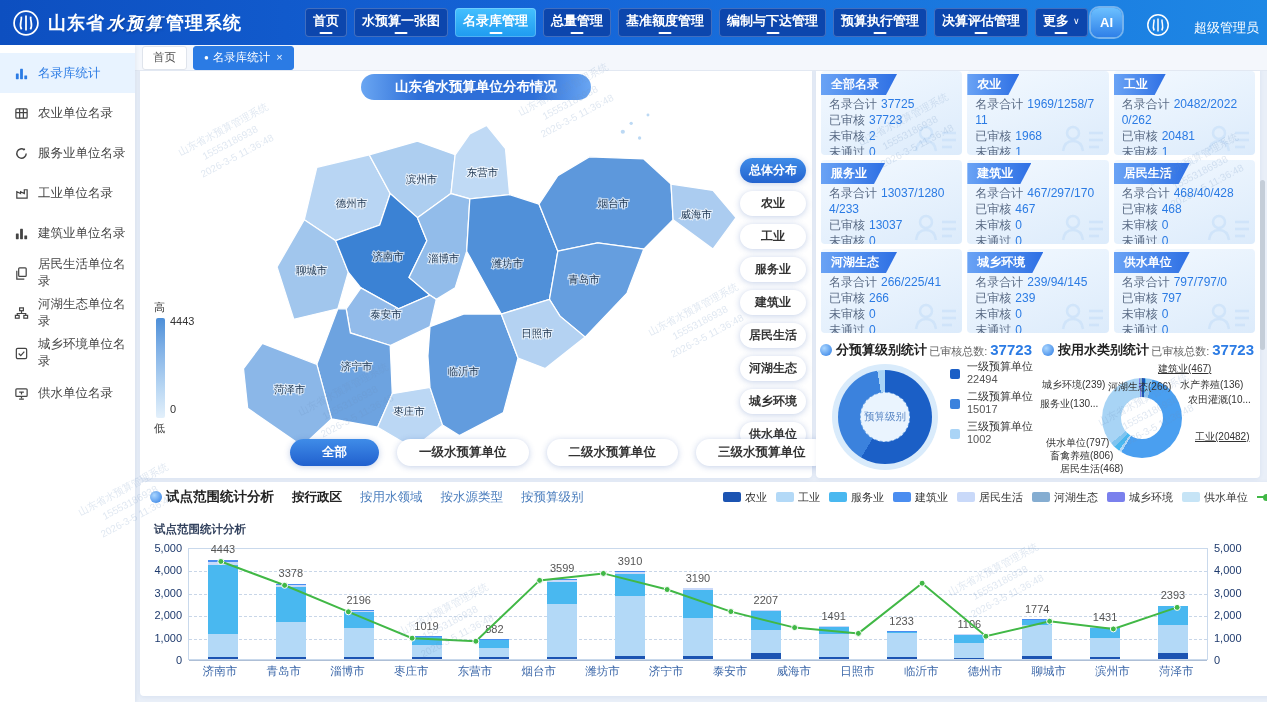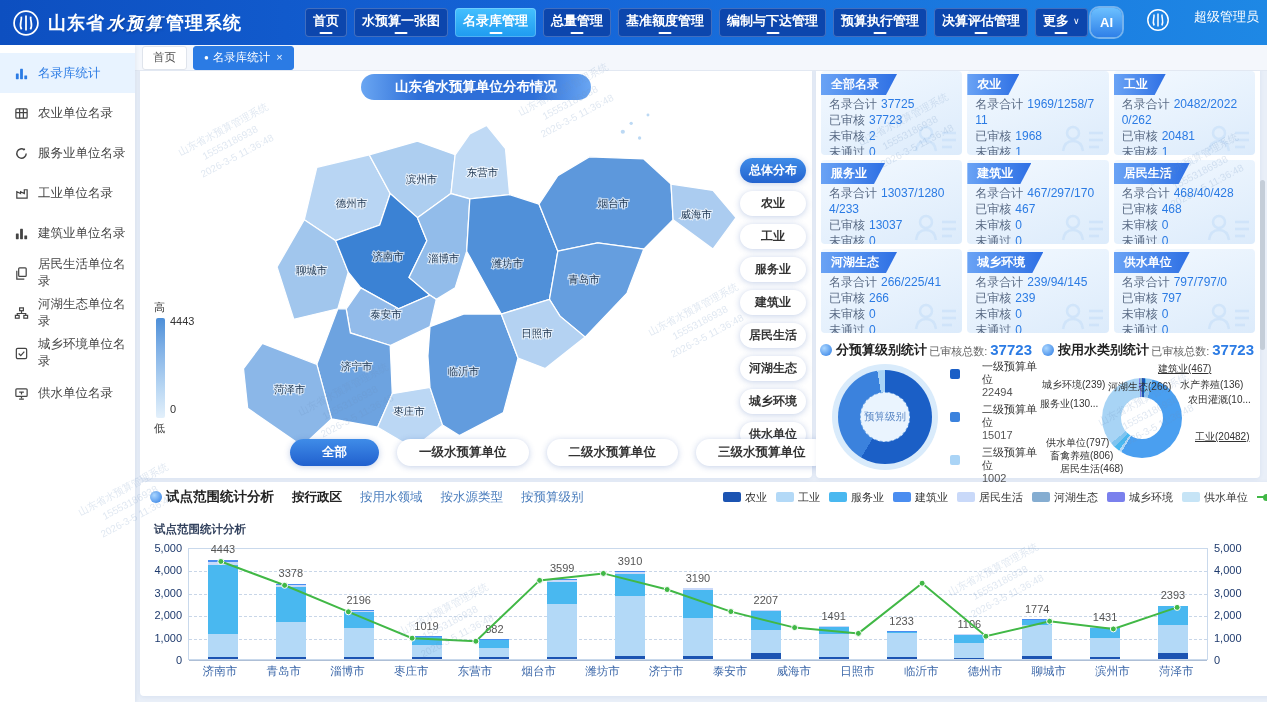--- a/index.html
+++ b/index.html
@@ -15,21 +15,21 @@
   .app-title { font-size:18px; font-weight:bold; letter-spacing:1px; white-space:nowrap; }
   .app-title i { font-size:17px; letter-spacing:2px; padding:0 2px; text-shadow:1px 1px 2px rgba(0,40,120,.5); }
   .nav-menu { display:flex; gap:7px; align-items:center; }
   .nav-item { position:relative; background:#0c46ad; border-radius:4px; padding:4px 8px 7px; font-size:13px;
     font-weight:bold; color:#fff; box-shadow:inset 0 0 0 1px rgba(255,255,255,.22); cursor:pointer; white-space:nowrap; }
   .nav-item::after { content:""; position:absolute; left:50%; bottom:3px; transform:translateX(-50%);
     width:13px; height:2px; background:#fff; border-radius:1px; }
   .nav-item.active { background:linear-gradient(180deg,#45c0ff,#1e9bf0); }
   .nav-more { display:flex; align-items:center; gap:4px; }
   .nav-more .chev { font-size:9px; font-weight:normal; }
-  .nav-right { margin-left:auto; display:flex; align-items:flex-start; gap:24px; padding-right:8px; }
+  .nav-right { margin-left:auto; display:flex; align-items:flex-end; gap:24px; padding-right:8px; }
   .ai-btn { width:31px; height:29px; border-radius:8px; background:linear-gradient(180deg,#6cc0ff,#2f80e8);
     box-shadow:0 0 0 2px rgba(255,255,255,.4); font-weight:bold; font-size:13px;
     display:flex; align-items:center; justify-content:center; cursor:pointer; }
   .user-logo { width:24px; height:24px; }
   .user-name { font-size:13px; }
 
   
   .sidebar { position:absolute; top:45px; left:0; width:135px; bottom:0; background:#fff; z-index:20;
     box-shadow:1px 0 4px rgba(30,60,120,.08); padding-top:8px; }
   .side-item { height:40px; display:flex; align-items:center; gap:9px; padding-left:14px;
@@ -91,21 +91,21 @@
     background:radial-gradient(circle at 35% 35%,#aad6ff,#2b7be4); margin-right:4px; }
   .sec-title { font-size:13px; font-weight:bold; color:#222; white-space:nowrap; }
   .sec-total { margin-left:auto; font-size:11px; color:#666; white-space:nowrap; }
   .sec-total b { font-size:15px; color:#2b7be4; margin-left:3px; }
   .d1-outer { position:absolute; left:16px; top:28px; width:106px; height:106px; border-radius:50%;
     background:#d9ebfb; display:flex; align-items:center; justify-content:center; }
   .d1-ring { width:94px; height:94px; border-radius:50%; display:flex; align-items:center; justify-content:center; }
   .d1-hole { width:50px; height:50px; border-radius:50%; background:#eaf4fe; border:1px dashed #7fb0e8;
     display:flex; align-items:center; justify-content:center; font-size:10.5px; color:#5a87c5; }
   .d1-legend { position:absolute; left:134px; top:24px; }
-  .d1-leg-item { display:flex; gap:22px; margin-bottom:5px; }
+  .d1-leg-item { display:flex; gap:7px; margin-bottom:5px; }
   .d1-leg-sq { width:10px; height:10px; border-radius:2px; margin-top:9px; flex:none; }
   .d1-leg-label { font-size:11px; color:#333; line-height:13px; }
   .d1-leg-value { font-size:11px; color:#555; }
   .d2-ring { position:absolute; left:64px; top:42px; width:80px; height:80px; border-radius:50%;
     display:flex; align-items:center; justify-content:center; }
   .d2-hole { width:42px; height:42px; border-radius:50%; background:#fff; }
   .d2-label { position:absolute; font-size:10px; color:#333; white-space:nowrap; }
   .d2-label.u { text-decoration:underline; }
 
   

